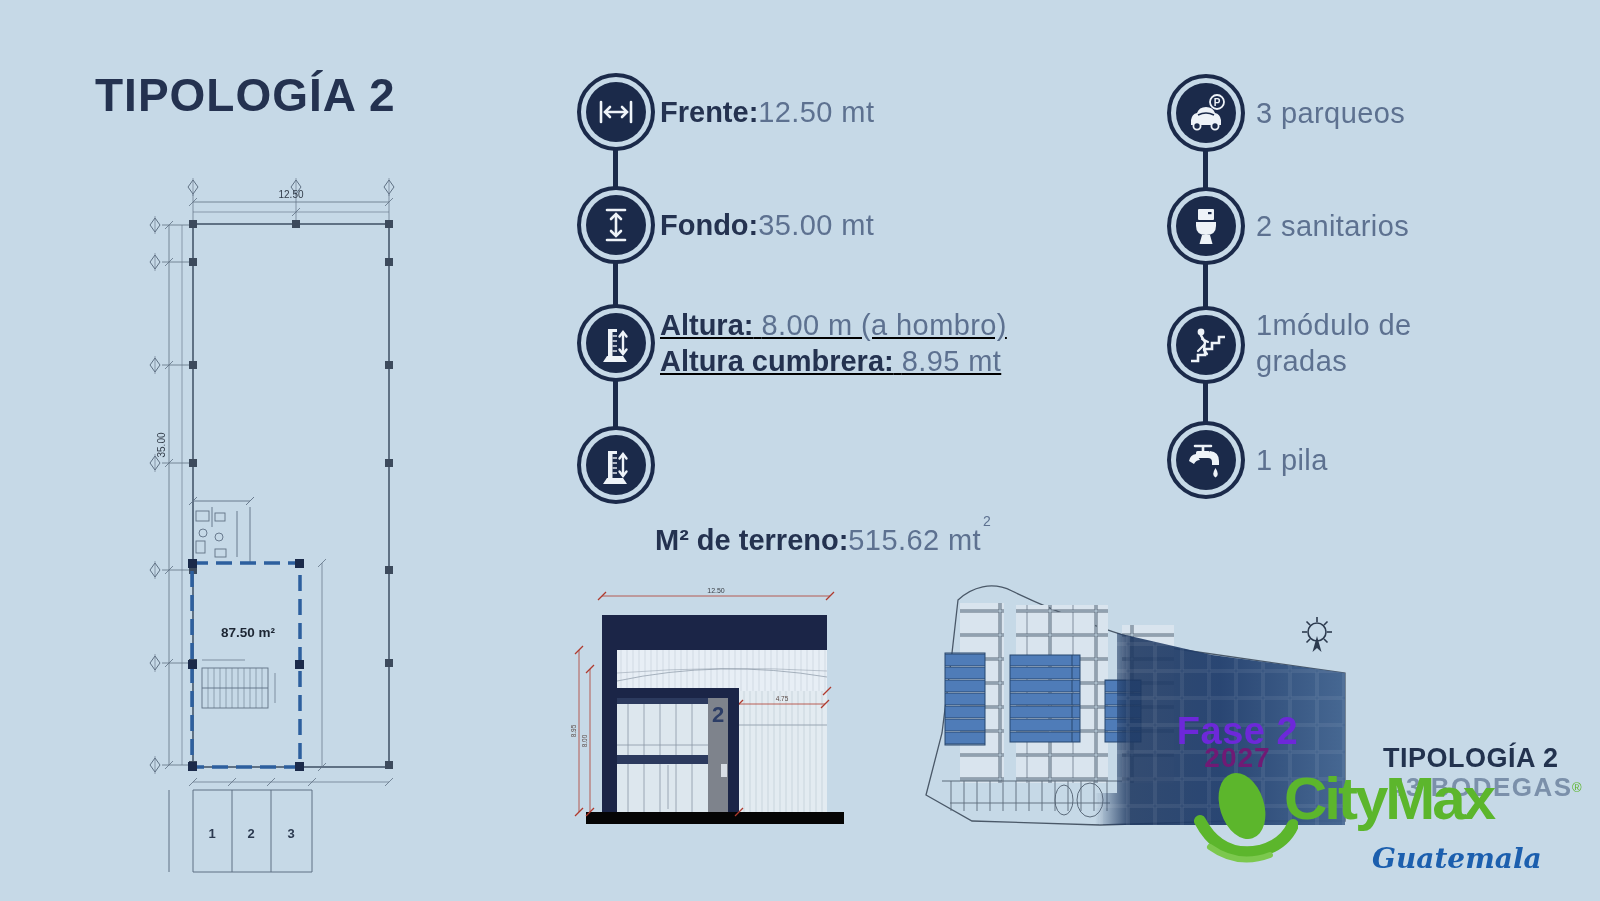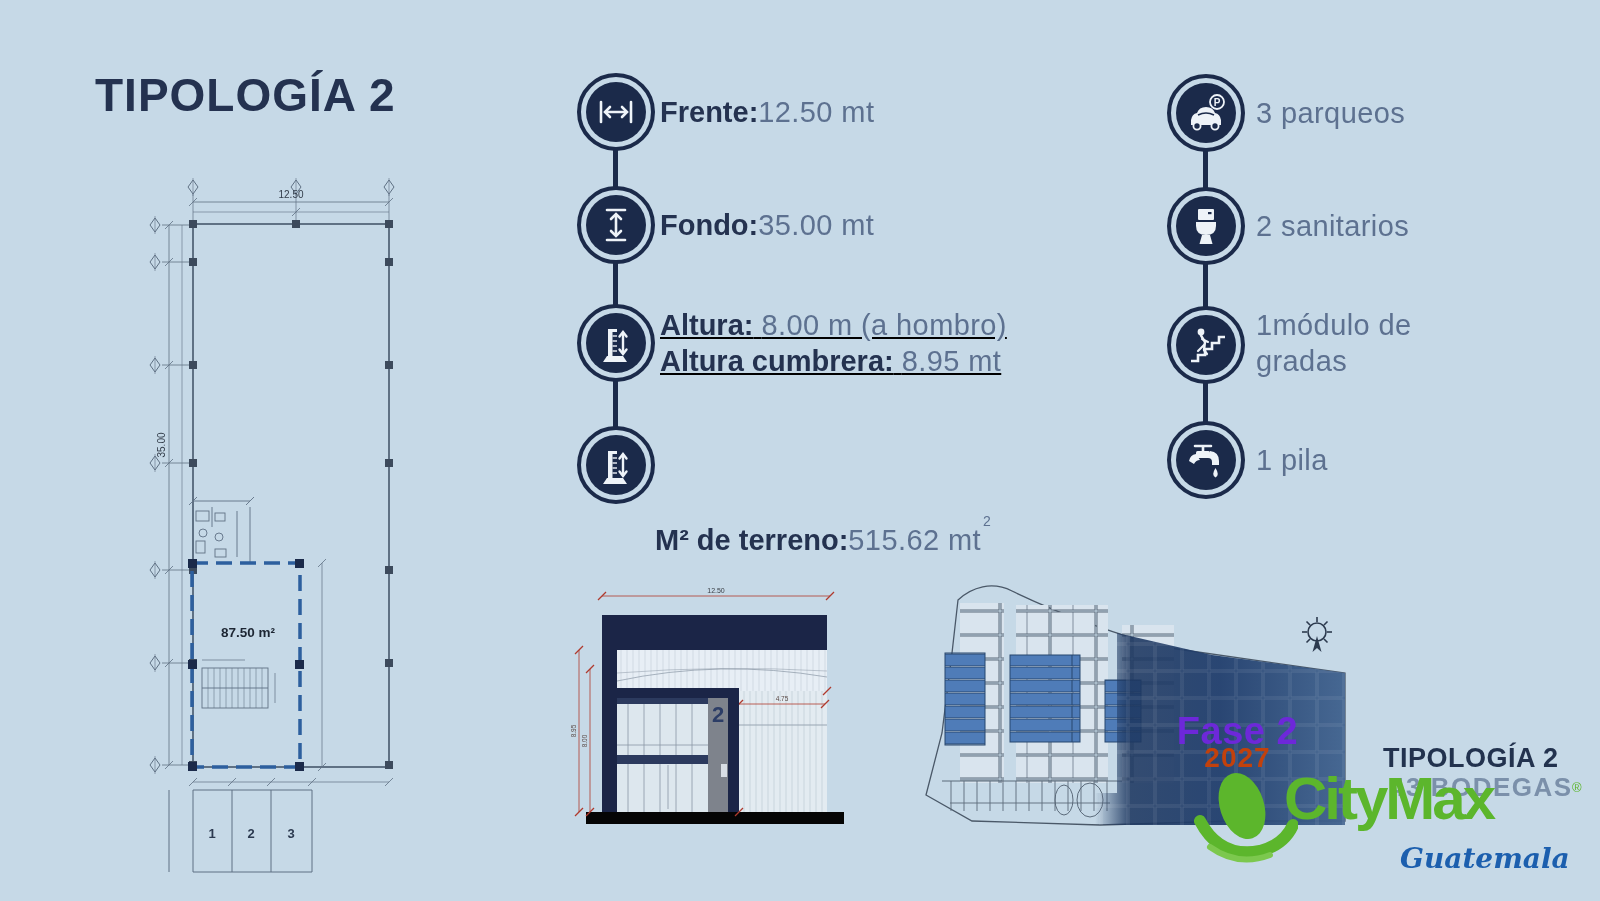--- a/index.html
+++ b/index.html
@@ -24,32 +24,32 @@
   .val{font-weight:400;color:#5d7190;letter-spacing:.4px;}
   .supv{font-size:14px;color:#5d7190;position:relative;top:-11px;margin-left:1px;}
   .sup-hi{font-size:14px;color:#5d7190;position:relative;top:-19px;margin-left:2px;}
   .amen-row{position:absolute;left:1256px;font-size:29px;line-height:36px;color:#5d7190;
     font-weight:400;white-space:nowrap;letter-spacing:.4px;}
 
   
   .phase{position:absolute;left:1170px;top:710px;width:135px;text-align:center;
     font-size:38px;font-weight:800;color:#6d28d9;letter-spacing:.5px;}
   .phase-year{position:absolute;left:1170px;top:742px;width:135px;text-align:center;
-    font-size:28px;font-weight:600;color:#c2410c;letter-spacing:1px;}
+    font-size:28px;font-weight:600;color:#701a75;letter-spacing:1px;}
 
   
   .foot-typology{position:absolute;left:1383px;top:743px;font-size:27px;font-weight:800;
     color:#22324e;letter-spacing:.5px;z-index:4;}
   .foot-units{position:absolute;left:1390px;top:772px;font-size:26px;font-weight:700;
     color:#7b90aa;letter-spacing:1.5px;z-index:3;}
   .brand-text{position:absolute;left:1284px;top:764px;font-size:60px;font-weight:800;
     color:#5cb62c;letter-spacing:-3px;z-index:5;}
   .brand-reg{position:absolute;left:1572px;top:780px;font-size:13px;color:#5cb62c;z-index:5;}
   .brand-country{position:absolute;left:1372px;top:842px;font-size:28px;font-weight:700;
-    font-style:italic;color:#1c5fae;z-index:5;font-family:"DejaVu Serif",serif;margin-left:28px;}
+    font-style:italic;color:#1c5fae;z-index:5;font-family:"DejaVu Serif",serif;}
 </style>
 </head>
 <body>
 
 <div id="stage">
 
   <div class="main-title">TIPOLOGÍA 2</div>
 
   <svg style="position:absolute;left:125px;top:145px;" width="300" height="748" viewBox="0 0 300 748">
     <defs>

